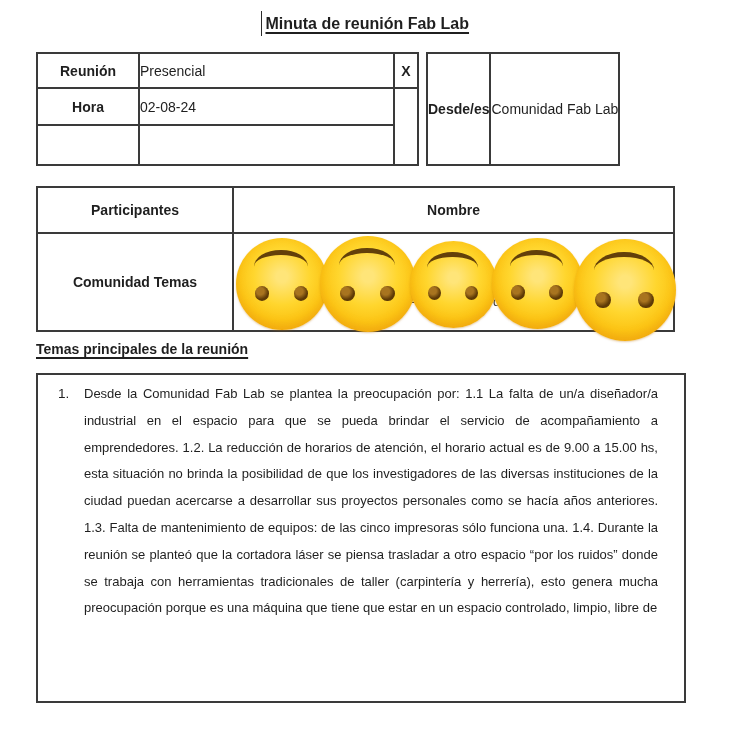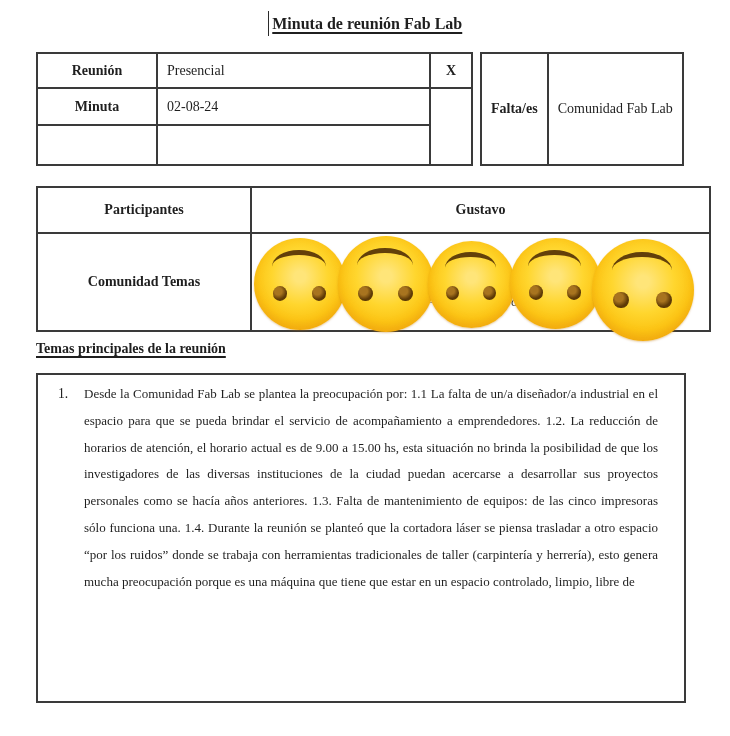--- a/index.html
+++ b/index.html
@@ -1,30 +1,30 @@
 <!DOCTYPE html>
 <html><head>
 <meta charset="utf-8">
 <style>
   html,body{margin:0;padding:0;background:#ffffff;}
   .page{
     position:relative;width:730px;height:736px;background:#ffffff;overflow:hidden;
-    font-family:Liberation Serif, serif;color:#1f1f1f;
+    font-family:Liberation Sans, sans-serif;color:#1f1f1f;
   }
   
   .title-wrap{display:flex;justify-content:center;align-items:center;padding-top:11px;}
   .caret{width:1.5px;height:25px;background:#2b2b2b;margin-right:3px;}
   .doc-title{
     font-size:16px;font-weight:bold;margin:0;
     text-decoration:underline;text-underline-offset:3px;text-decoration-thickness:1.5px;
   }
   
   table.tbl{border-collapse:collapse;table-layout:fixed;}
   table.tbl td{
-    border:2px solid #3a3a3a;font-size:14px;padding:0 9px;vertical-align:middle;
+    border:2px solid #3a3a3a;font-size:14px;padding:0 0;vertical-align:middle;
     overflow:visible;
   }
   td.lbl{font-weight:bold;text-align:center;padding:0 4px;}
   td.ctr{text-align:center;padding:0 2px;font-weight:600;}
   td.top{vertical-align:top;padding-top:8px;}
   td.jst{text-align:justify;vertical-align:top;padding-top:7px;line-height:1.45;border-radius:28px;}
   
   .t1{display:flex;margin:16px 0 0 36px;gap:7px;}
   .t1-left td{height:33px;}
   .t1-left tr.r2 td{height:35px;}
@@ -88,46 +88,46 @@
 
   <div class="t1">
     <table class="tbl t1-left">
       <tbody>
           <tr>
         <td class="lbl w-l1">Reunión</td>
         <td class="w-l2">Presencial</td>
         <td class="ctr w-l3">X</td>
       </tr>
       <tr class="r2">
-        <td class="lbl">Minuta</td>
+        <td class="lbl">Hora</td>
         <td>02-08-24</td>
         <td rowspan="2"></td>
       </tr>
       <tr class="r3">
         <td class="lbl"></td>
         <td></td>
       </tr>
     </tbody>
       </table>
 
     <table class="tbl t1-right">
       <tbody>
       <tr class="rr2">
-        <td class="lbl">Falta/es</td>
+        <td class="lbl">Desde/es</td>
         <td class="jst">Comunidad Fab Lab</td>
       </tr>
     </tbody>
       </table>
   </div>
 
   <table class="tbl t2">
     <tbody>
         <tr class="hrow">
       <td class="lbl w-p1">Participantes</td>
-      <td class="lbl w-p2">Gustavo</td>
+      <td class="lbl w-p2">Nombre</td>
     </tr>
     <tr class="prow">
       <td class="lbl">Comunidad Temas</td>
       <td class="nombre-cell">
         <span class="frag" style="left:91px;top:33px;">ap</span>
         <span class="frag" style="left:181px;top:33px;">m</span>
         <span class="frag" style="left:266px;top:36px;">n</span>
         <span class="frag" style="left:346px;top:36px;">S</span>
         <span class="frag" style="left:88px;top:57px;">lip</span>
         <span class="frag" style="left:174px;top:57px;">Ca</span>

